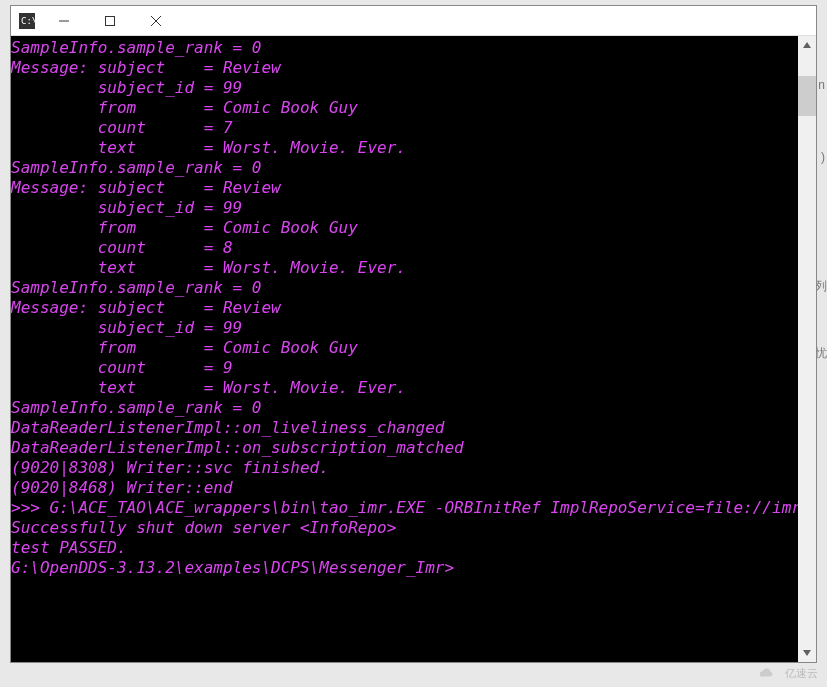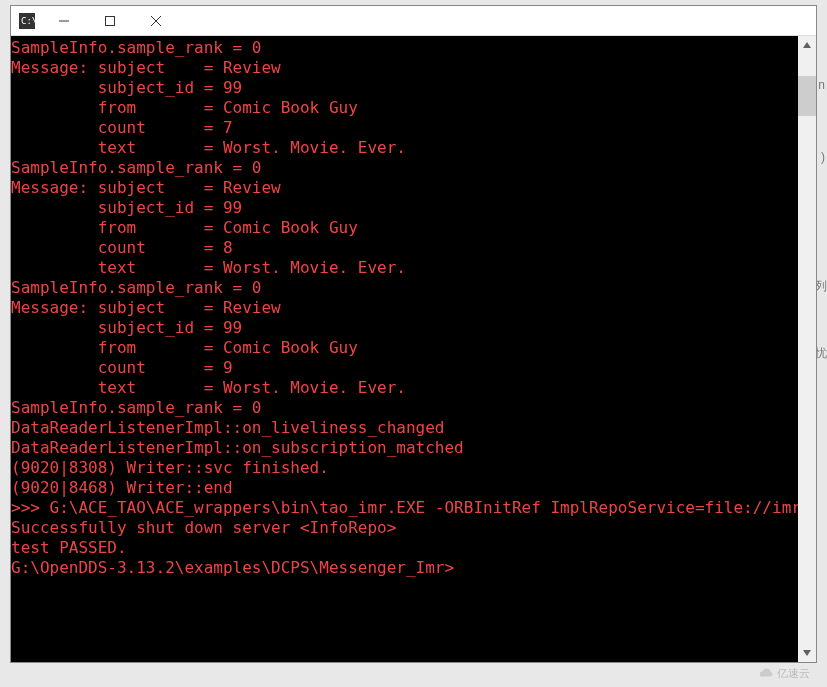--- a/index.html
+++ b/index.html
@@ -6,29 +6,29 @@
     body { width: 827px; height: 687px; font-family: "Segoe UI", Arial, sans-serif; background: #e8e8e8; overflow: hidden; position: relative; }
     .window { position: absolute; left: 10px; top: 5px; width: 807px; height: 658px; background: #fff; border: 1px solid #888; display: flex; flex-direction: column; }
     .titlebar { height: 30px; background: #fff; display: flex; align-items: center; border-bottom: 1px solid #ddd; }
     .tb-icon { width: 16px; height: 16px; margin: 0 6px 0 8px; display: flex; align-items: center; justify-content: center; }
     .tb-title { flex: 1; font-size: 12px; color: #555; white-space: nowrap; overflow: hidden; }
     .tb-btns { display: flex; }
     .tb-btn { width: 46px; height: 30px; display: flex; align-items: center; justify-content: center; color: #666; cursor: pointer; }
     .tb-btn svg { width: 10px; height: 10px; }
     .console-wrap { flex: 1; background: #000; position: relative; overflow: hidden; }
     .console { position: absolute; left: 0; top: 0; right: 18px; bottom: 0; font-family: "NSimSun","SimSun","Consolas",monospace; font-size: 16px; line-height: 20px; color: #aaa; white-space: pre; padding: 2px 0 0 0; }
-    .g { color: #ef4444; }
+    .g { color: #d946ef; font-style: italic; }
     .scrollbar { position: absolute; right: 0; top: 0; width: 18px; height: 100%; background: #f0f0f0; }
     .scroll-up, .scroll-down { width: 18px; height: 18px; background: #f0f0f0; display: flex; align-items: center; justify-content: center; position: absolute; cursor: pointer; }
     .scroll-up { top: 0; }
     .scroll-down { bottom: 0; }
     .scroll-up svg, .scroll-down svg { width: 8px; height: 8px; fill: #606060; }
     .scroll-thumb { position: absolute; left: 0; top: 40px; width: 18px; height: 40px; background: #cdcdcd; cursor: pointer; }
     .bg-frag { position: absolute; font-size: 12px; color: #777; }
-    .logo-badge { position: absolute; right: 8px; bottom: 4px; width: 60px; height: 20px; font-size: 11px; color: #bbb; display:flex; align-items:center; gap:4px;}
+    .logo-badge { position: absolute; right: 8px; bottom: 4px; width: 60px; height: 20px; font-size: 11px; color: #bbb; display:flex; align-items:center; gap:12px;}
     .logo-badge svg { width:14px; height:14px; }
   </style>
 </head>
 <body>
 
 <span class="bg-frag" style="right:2px; top:78px;">n</span>
 <span class="bg-frag" style="right:2px; top:150px;">)</span>
 <span class="bg-frag" style="right:0px; top:278px;">列</span>
 <span class="bg-frag" style="right:0px; top:345px;">忧</span>
 <div class="logo-badge">

